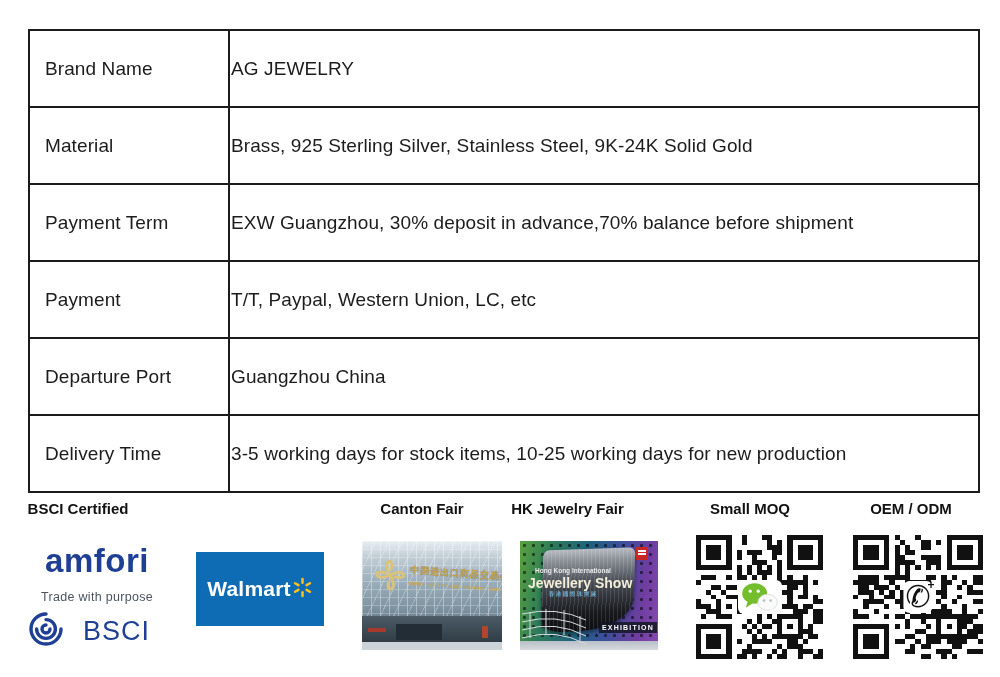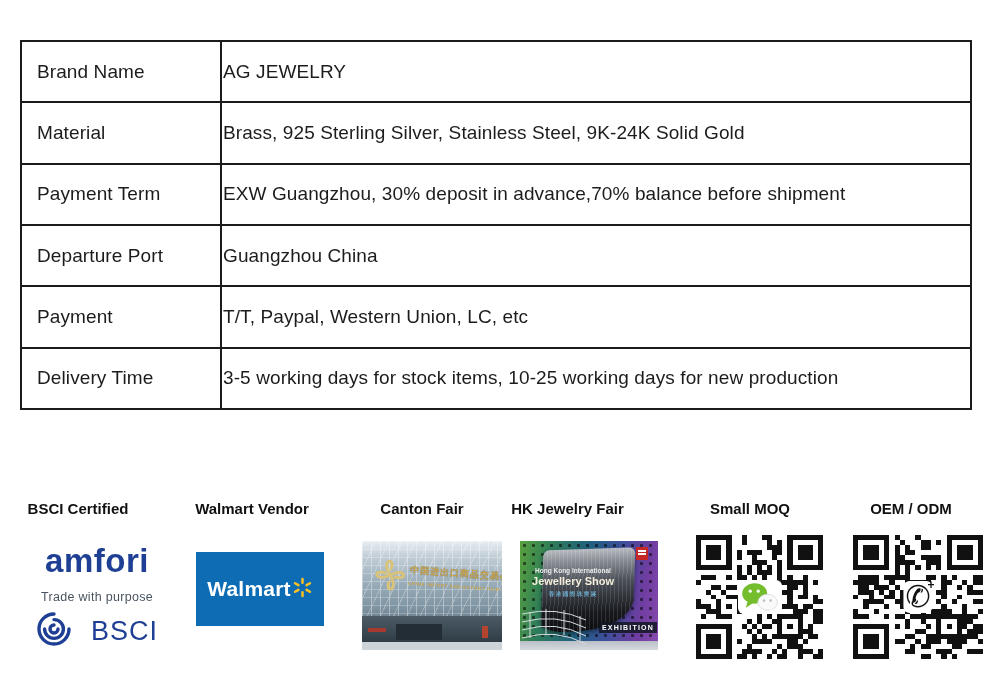--- a/index.html
+++ b/index.html
@@ -1,38 +1,38 @@
 <!DOCTYPE html>
 <html><head>
 <meta charset="utf-8">
 <style>
   html,body{margin:0;padding:0;}
   body{width:1000px;height:677px;background:#ffffff;font-family:"Liberation Sans","DejaVu Sans",sans-serif;}
   #app{position:relative;width:1000px;height:677px;background:#fff;overflow:hidden;}
 
   
-  table.spec{position:absolute;left:20px;top:29px;width:952px;height:370px;border-collapse:collapse;table-layout:fixed;margin-top:11px;}
+  table.spec{position:absolute;left:28px;top:29px;width:952px;height:464px;border-collapse:collapse;table-layout:fixed;}
   table.spec td{border:2px solid #1b1b1b;font-size:19px;color:#1c1c1c;vertical-align:middle;letter-spacing:.1px;}
   table.spec td.k{width:182px;padding-left:15px;}
   table.spec td.v{}
 
   
   .badge-label{position:absolute;top:499px;height:20px;font-size:15px;font-weight:bold;color:#111;text-align:center;line-height:20px;white-space:nowrap;}
   .bl1{left:18px;width:120px;}
   .bl2{left:182px;width:140px;}
   .bl3{left:362px;width:120px;}
   .bl4{left:505px;width:125px;}
   .bl5{left:690px;width:120px;}
   .bl6{left:851px;width:120px;}
 
   
   .amfori{position:absolute;left:28px;top:545px;width:138px;height:110px;text-align:center;}
   .amfori .brand{font-size:33px;font-weight:bold;color:#1e3f94;line-height:32px;letter-spacing:.5px;}
   .amfori .tagline{font-size:12.5px;color:#4a5560;margin-top:13px;letter-spacing:.3px;}
-  .amfori .bsci-row{display:flex;align-items:center;justify-content:center;gap:19px;margin-top:7px;}
+  .amfori .bsci-row{display:flex;align-items:center;gap:19px;margin-top:7px;}
   .amfori .bsci-row svg{width:36px;height:36px;}
   .amfori .bsci{font-size:27px;color:#1e3f94;letter-spacing:1px;}
 
   
   .walmart-box{position:absolute;left:196px;top:552px;width:128px;height:74px;background:#0e6cb5;display:flex;align-items:center;justify-content:center;gap:1px;}
   .walmart-box .word{color:#ffffff;font-size:21px;font-weight:bold;letter-spacing:.2px;}
   .walmart-box svg{width:21px;height:21px;}
 
   
   .photo{position:absolute;overflow:hidden;}
@@ -56,21 +56,21 @@
   .hk{left:520px;top:541px;width:138px;height:109px;
     background:linear-gradient(100deg,#5aa23e 0%,#2f7d58 20%,#20607e 45%,#3c4f9b 65%,#6f3da0 85%,#8a4bb0 100%);}
   .hk .dots{position:absolute;inset:0;background-image:radial-gradient(rgba(0,0,0,.55) 1.3px,transparent 1.8px);background-size:9px 9px;}
   .hk .curtain{position:absolute;left:22px;top:8px;width:92px;height:82px;
     background:linear-gradient(180deg,#b8bcc2 0%,#8b9097 14%,#4a4f57 40%,#17191d 78%,#0d0e11 100%);
     border-radius:6px 6px 60% 22% / 6px 6px 38% 14%;transform:rotate(-2deg) skewX(-4deg);
     box-shadow:0 2px 4px rgba(0,0,0,.45);}
   .hk .curtain:after{content:"";position:absolute;inset:0;border-radius:inherit;
     background:repeating-linear-gradient(90deg,rgba(255,255,255,.12) 0 1px,transparent 1px 4px);}
   .hk .t1{position:absolute;left:14px;top:26px;width:78px;font-size:6.5px;font-weight:bold;color:#e9e9e9;text-align:center;white-space:nowrap;z-index:2;}
-  .hk .t2{position:absolute;left:8px;top:34px;width:90px;font-size:11px;font-weight:bold;color:#f4eeda;text-align:center;white-space:nowrap;z-index:2;}
+  .hk .t2{position:absolute;left:8px;top:34px;width:90px;font-size:14px;font-weight:bold;color:#f4eeda;text-align:center;white-space:nowrap;z-index:2;}
   .hk .t3{position:absolute;left:20px;top:49px;width:66px;font-size:6px;color:#7fd4ff;text-align:center;letter-spacing:1px;white-space:nowrap;z-index:2;}
   .hk .hbadge{position:absolute;right:10px;top:6px;width:12px;height:13px;background:#c62828;z-index:2;}
   .hk .hbadge:after{content:"";position:absolute;left:2px;top:3px;width:8px;height:2px;background:#fff;box-shadow:0 3px 0 #fff;}
   .hk .exhibition{position:absolute;right:1px;bottom:17px;z-index:3;font-size:7px;font-weight:bold;color:#fff;letter-spacing:1.2px;background:rgba(18,22,34,.85);padding:2px 3px;}
   .hk .stairs{position:absolute;left:0;bottom:0;width:70px;height:46px;z-index:2;}
   .hk .floor{position:absolute;left:0;bottom:0;width:100%;height:9px;background:linear-gradient(180deg,#b9bfc8,#d6dade);}
 
   
   .qr{position:absolute;background:#fff;}
   .qr1{left:696px;top:535px;width:127px;height:124px;}
@@ -94,36 +94,35 @@
         </tr>
       <tr>
           <td class="k">Material</td>
           <td class="v">Brass, 925 Sterling Silver, Stainless Steel, 9K-24K Solid Gold</td>
         </tr>
       <tr>
           <td class="k">Payment Term</td>
           <td class="v">EXW Guangzhou, 30% deposit in advance,70% balance before shipment</td>
         </tr>
       <tr>
+          <td class="k">Payment</td>
+          <td class="v">T/T, Paypal, Western Union, LC, etc</td>
+        </tr>
+      <tr>
           <td class="k">Departure Port</td>
           <td class="v">Guangzhou China</td>
-        </tr>
-      <tr>
-          <td class="k">Payment</td>
-          <td class="v">T/T, Paypal, Western Union, LC, etc</td>
         </tr>
       <tr>
           <td class="k">Delivery Time</td>
           <td class="v">3-5 working days for stock items, 10-25 working days for new production</td>
         </tr>
     </tbody>
   </table>
 
   <div class="badge-label bl1">BSCI Certified</div>
-  <div class="badge-label bl2">Walmart Vendor</div>
   <div class="badge-label bl3">Canton Fair</div>
   <div class="badge-label bl4">HK Jewelry Fair</div>
   <div class="badge-label bl5">Small MOQ</div>
   <div class="badge-label bl6">OEM / ODM</div>
 
   <div class="amfori">
     <div class="brand">amfori</div>
     <div class="tagline">Trade with purpose</div>
     <div class="bsci-row">
       <span>

